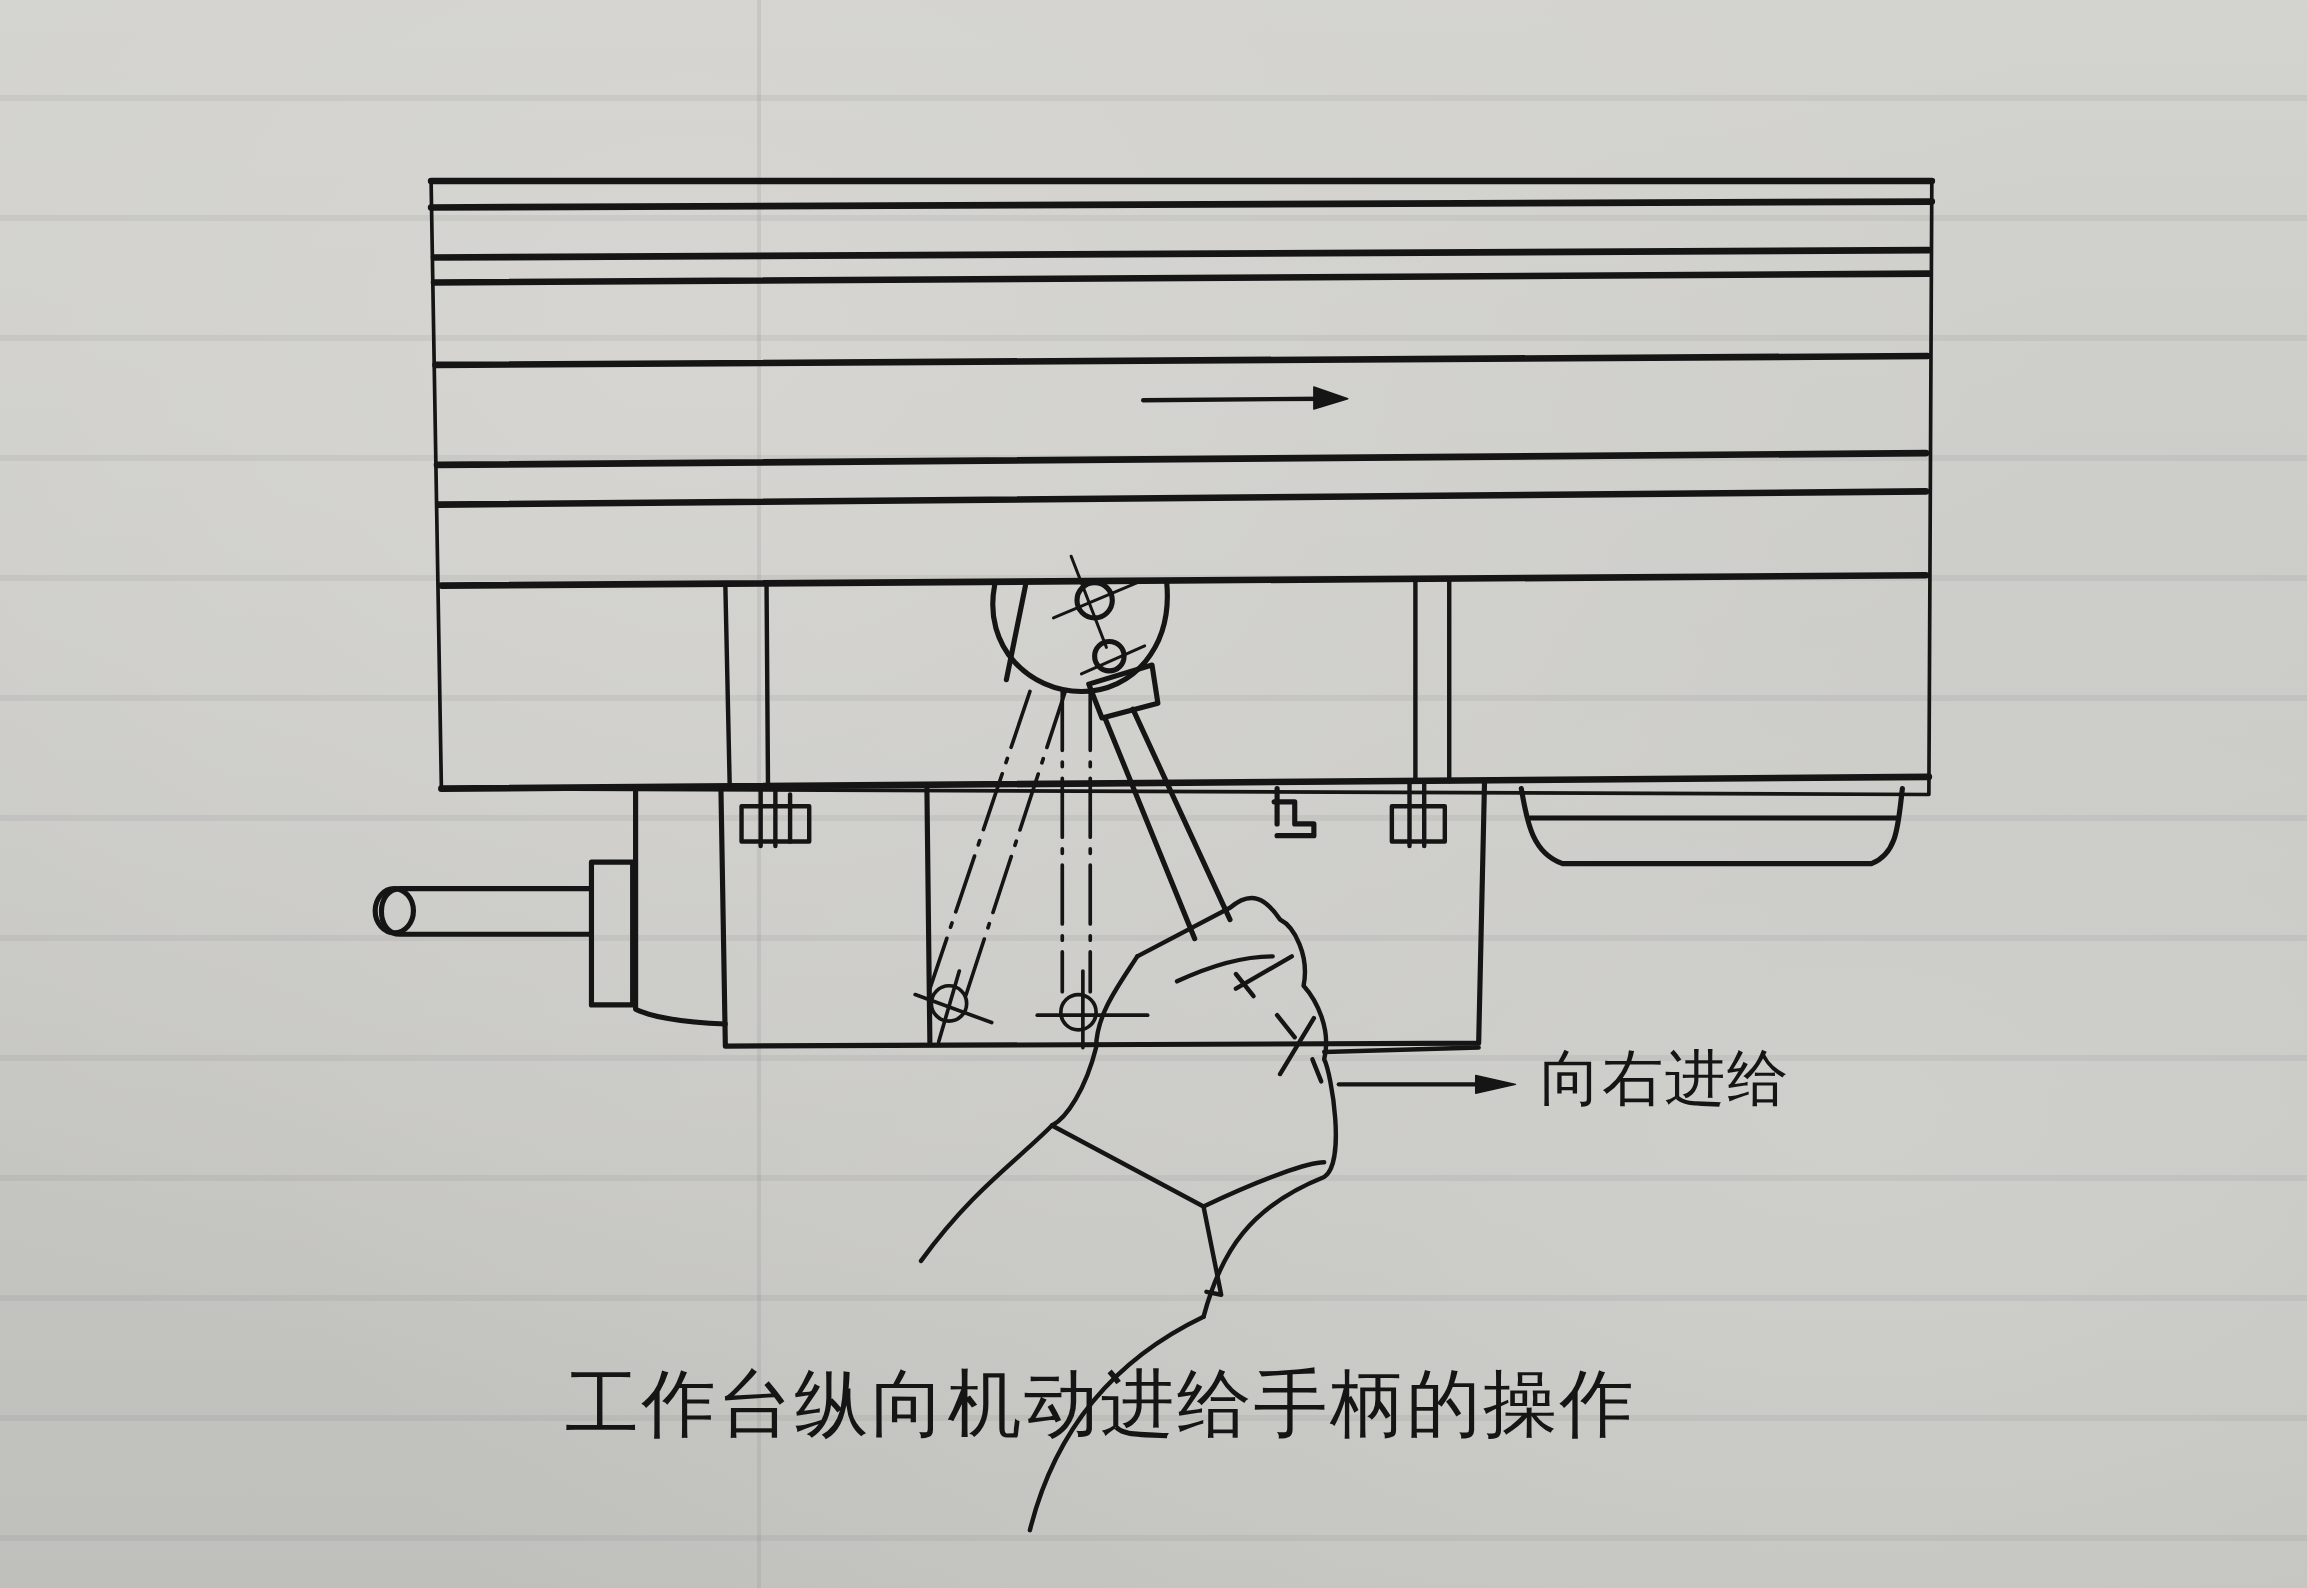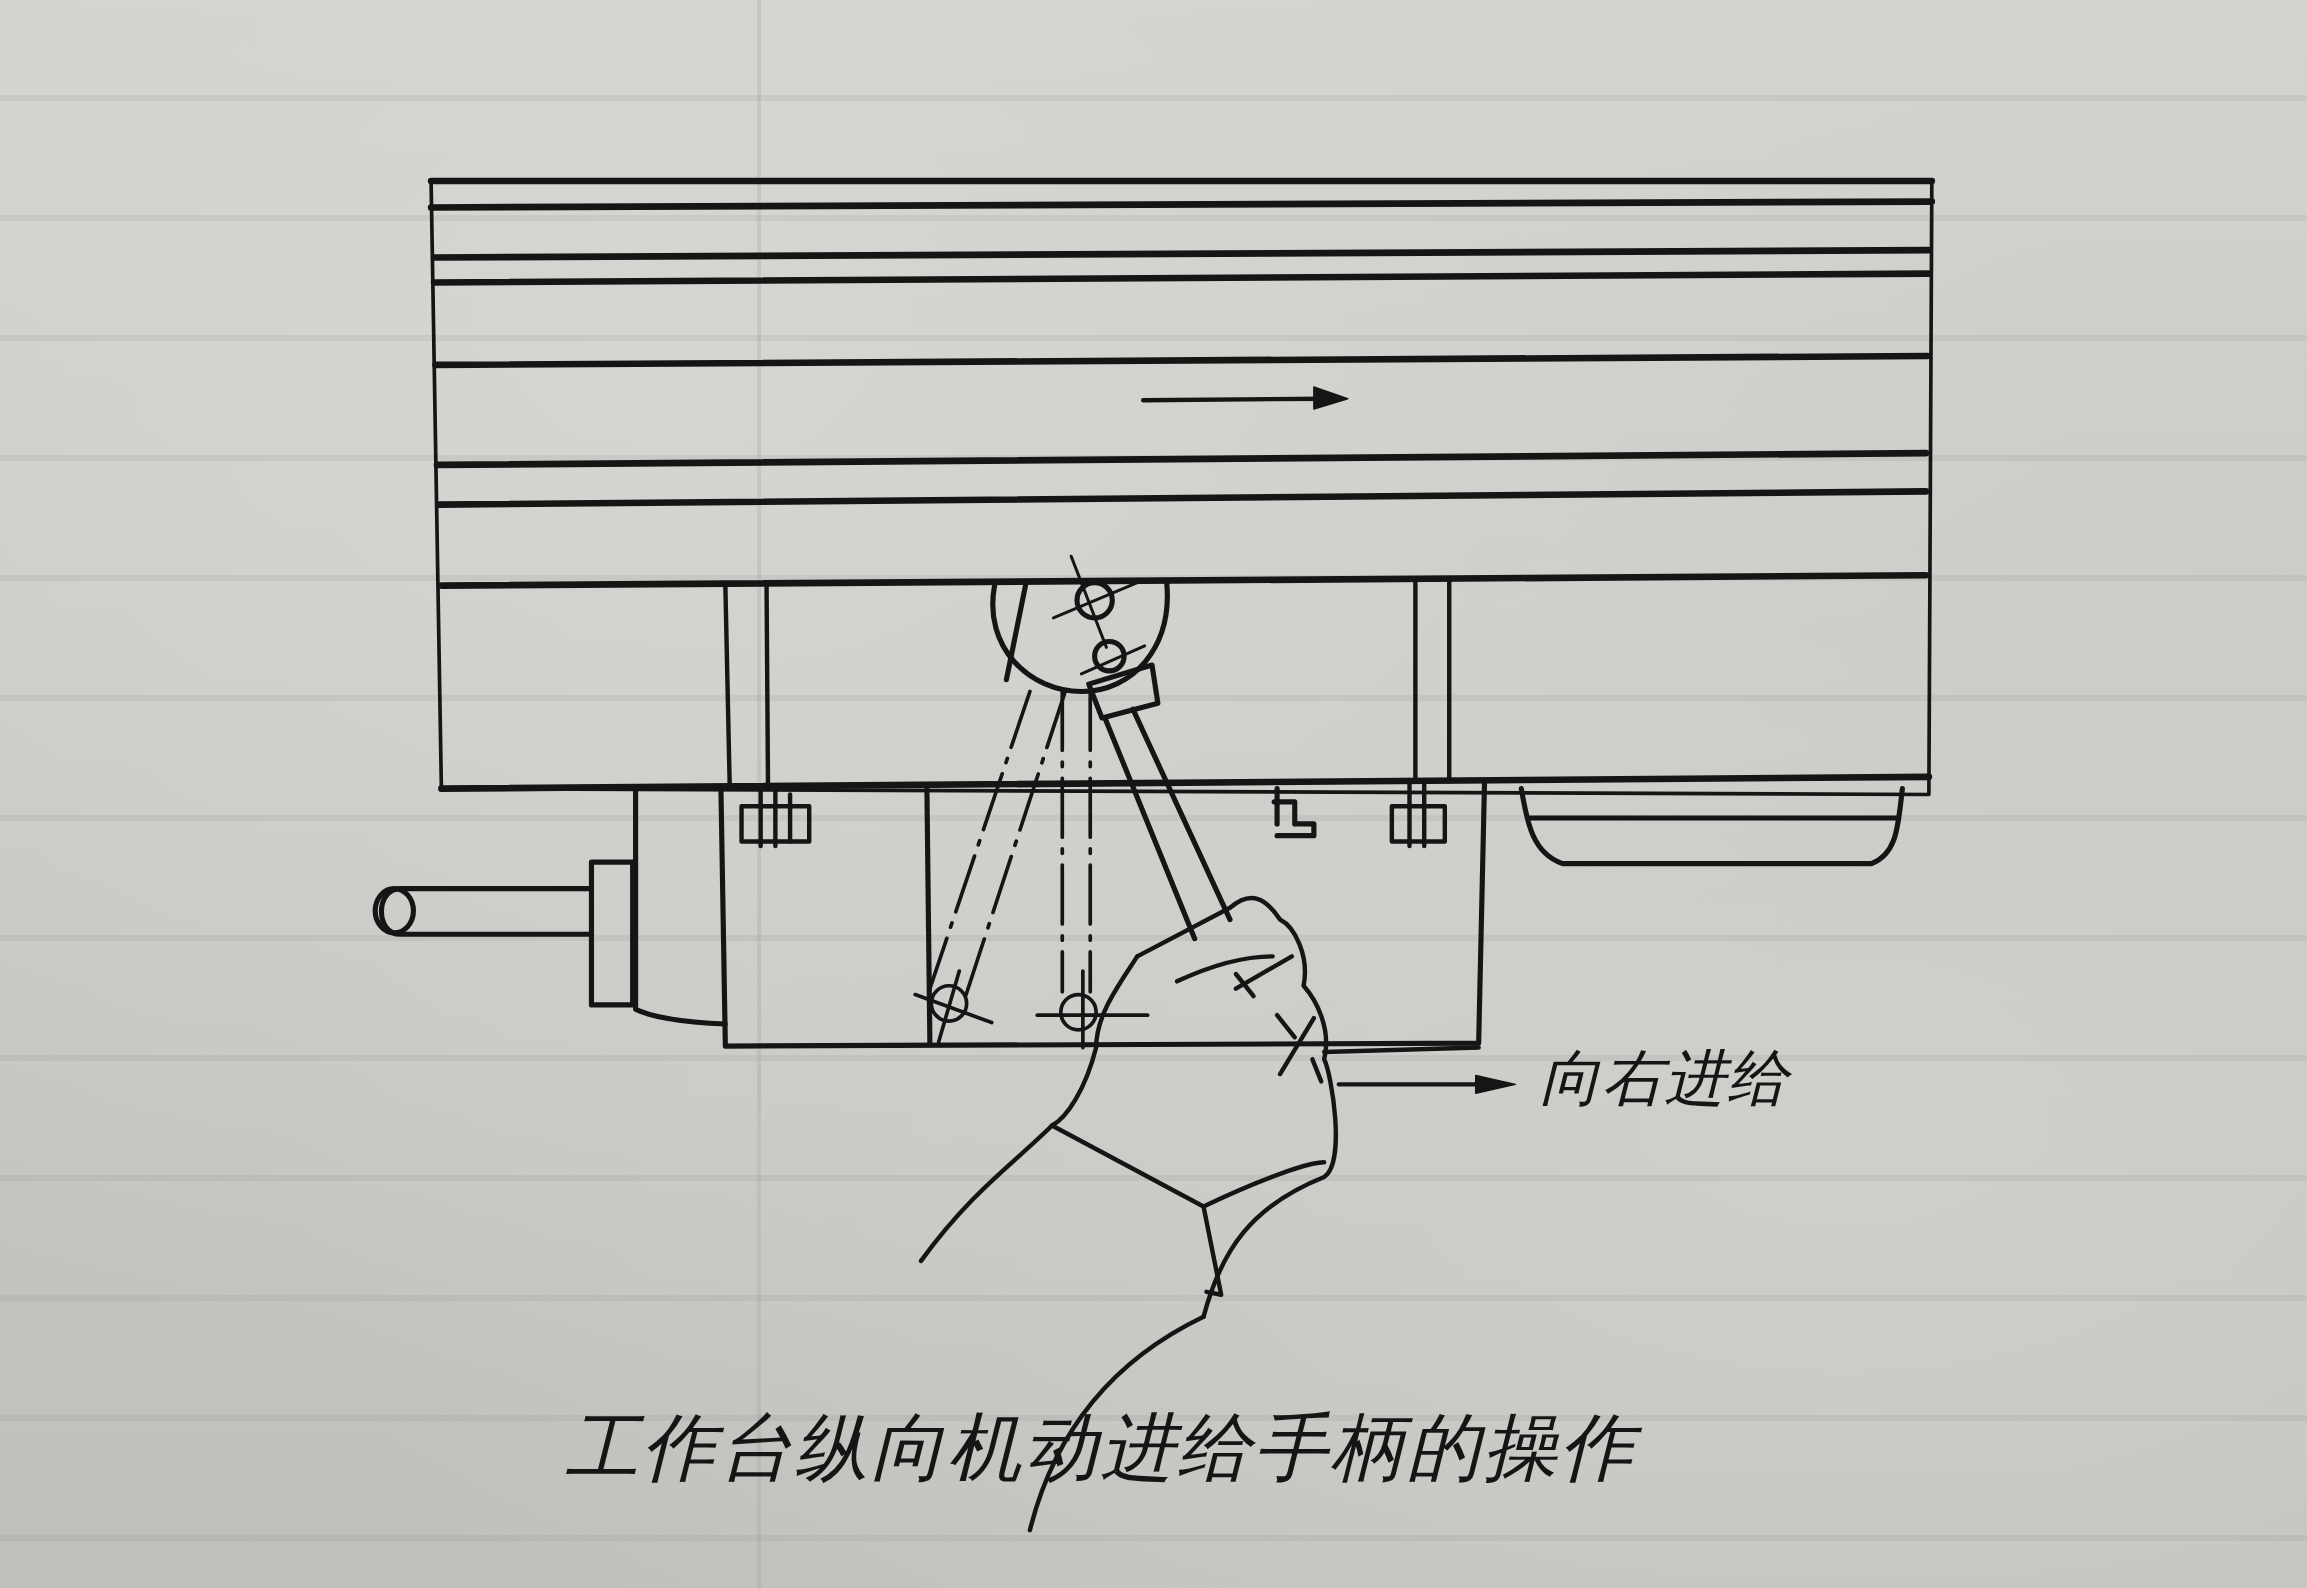--- a/index.html
+++ b/index.html
@@ -7,38 +7,37 @@
     width:2307px; height:1589px; overflow:hidden;
     background:#c9c9c6;
     font-family:"DejaVu Sans", sans-serif;
   }
   .page {
     position:relative; width:2307px; height:1589px;
     background:
       radial-gradient(ellipse at 30% 20%, #d6d5d1 0%, rgba(214,213,209,0) 60%),
       radial-gradient(ellipse at 80% 70%, #cfcfcc 0%, rgba(207,207,204,0) 60%),
       linear-gradient(180deg, #d3d3d0 0%, #c7c7c4 55%, #bfbfbc 100%);
-    font-style: italic;
   }
   .bleed {
     position:absolute; inset:0; opacity:0.18;
     background:
       repeating-linear-gradient(180deg, rgba(90,90,90,0) 0px, rgba(90,90,90,0) 95px, rgba(90,90,90,0.5) 95px, rgba(90,90,90,0.5) 101px, rgba(90,90,90,0) 101px, rgba(90,90,90,0) 120px);
   }
   .fold { position:absolute; top:0; left:757px; width:3.8px; height:1589px; background:rgba(120,120,120,0.15); }
   svg.figure { position:absolute; left:0; top:0; width:2307px; height:1589px; }
   .label-right {
     position:absolute; left:1540px; top:1038px;
     font-size:61px; color:#151515; letter-spacing:1.3px;
     font-family:"DejaVu Sans", sans-serif;
   }
   .caption {
     position:absolute; left:565px; top:1355px; width:1186px;
     font-size:74px; color:#151515; letter-spacing:2.5px; text-align:left;
-    font-family:"DejaVu Sans", sans-serif; white-space:nowrap;margin-top:44px;
+    font-family:"DejaVu Sans", sans-serif; white-space:nowrap;
   }
 </style>
 </head>
 <body>
 
 <div class="page">
   <div class="bleed"></div>
   <div class="fold"></div>
 
   <svg class="figure" viewBox="0 0 1568 1080" preserveAspectRatio="none">

